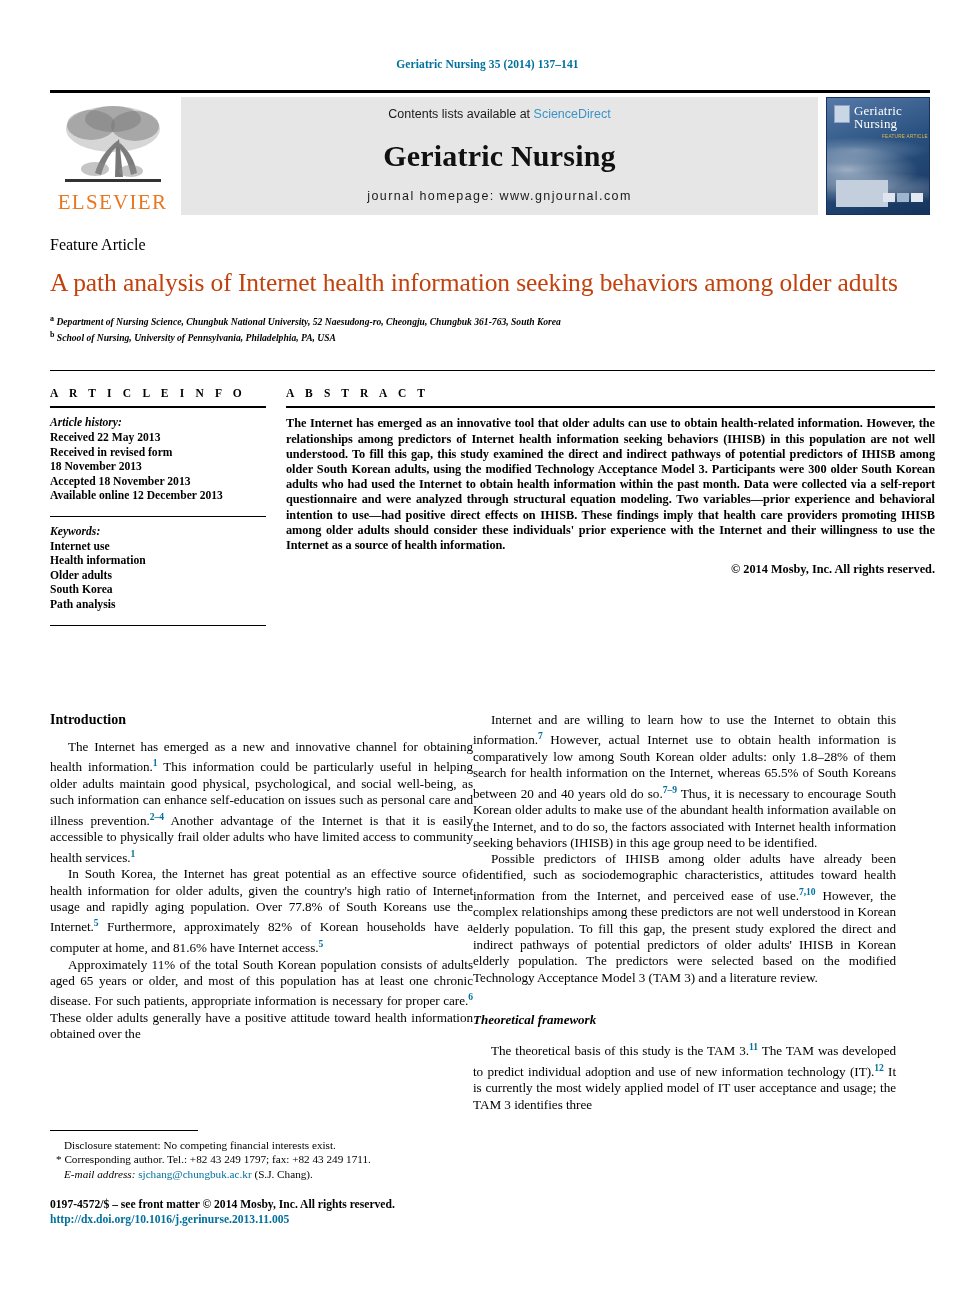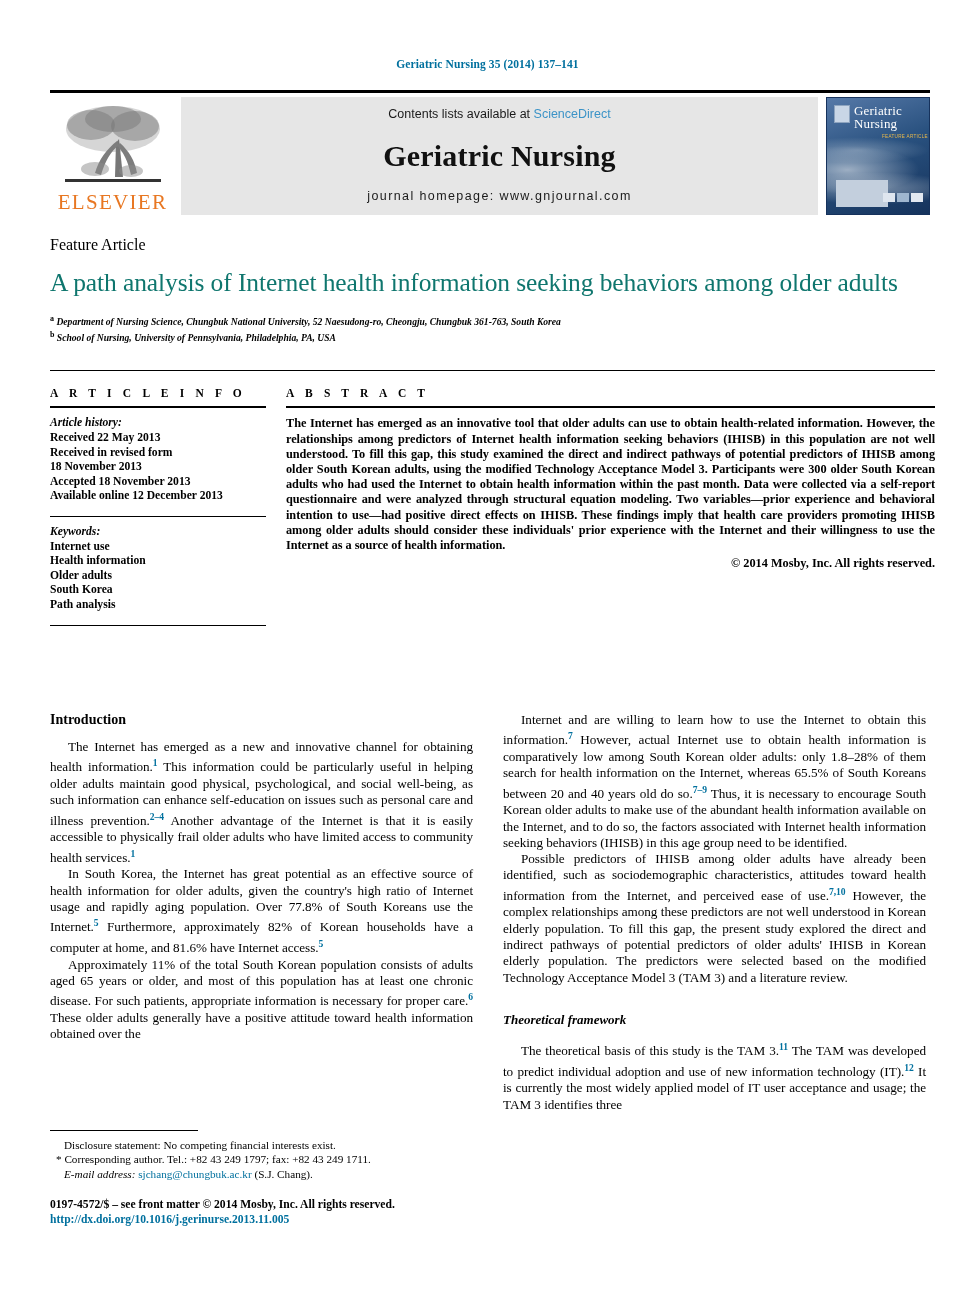--- a/index.html
+++ b/index.html
@@ -163,21 +163,21 @@
     font-family: "Liberation Serif", serif;
     font-size: 16px;
     color: #000;
     margin-bottom: 14px;
   }
   .article-title {
     font-family: "Liberation Serif", serif;
     font-size: 25.5px;
     line-height: 30px;
     font-weight: normal;
-    color: #0f766e;
+    color: #c2410c;
     margin: 0 0 14px 0;
     letter-spacing: -.1px;
   }
   .authors {
     font-family: "Liberation Serif", serif;
     font-size: 17px;
     color: #000;
     margin-bottom: 9px;
   }
   .sup-ref { color: #00709e; font-size: 10.5px; vertical-align: super; }
@@ -227,31 +227,30 @@
     line-height: 15.2px;
     text-align: justify;
     font-weight: bold;
     letter-spacing: -.05px;
   }
   .copyright-line {
     text-align: right;
     font-family: "Liberation Serif", serif;
     font-size: 12.3px;
     font-weight: bold;
-    margin-top: 3px;
+    margin-top: 9px;
   }
 
   
   .body-cols {
     position: absolute;
     top: 712px;
     left: 50px;
     right: 40px;
     display: flex;
-    gap: 30px;
   }
   .body-col { width: 423px; }
 
   .h1 {
     font-family: "Liberation Serif", serif;
     font-weight: bold;
     font-size: 14px;
     margin: 0 0 11px 0;
   }
   .h2-italic {

